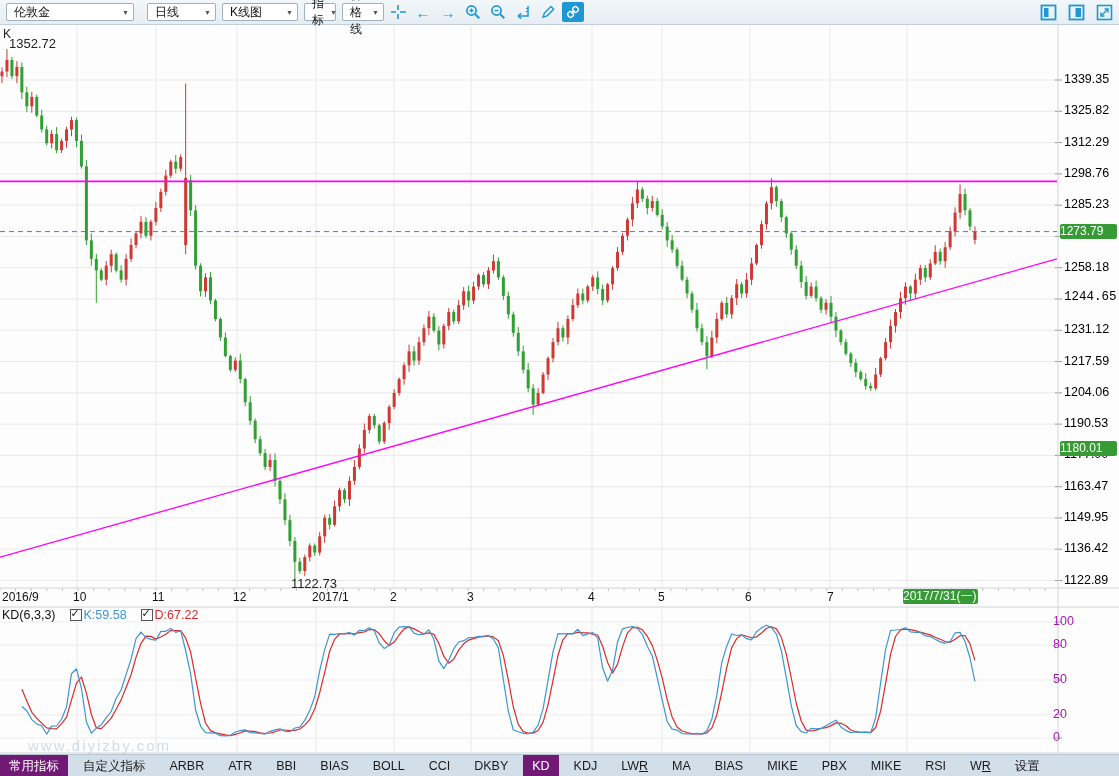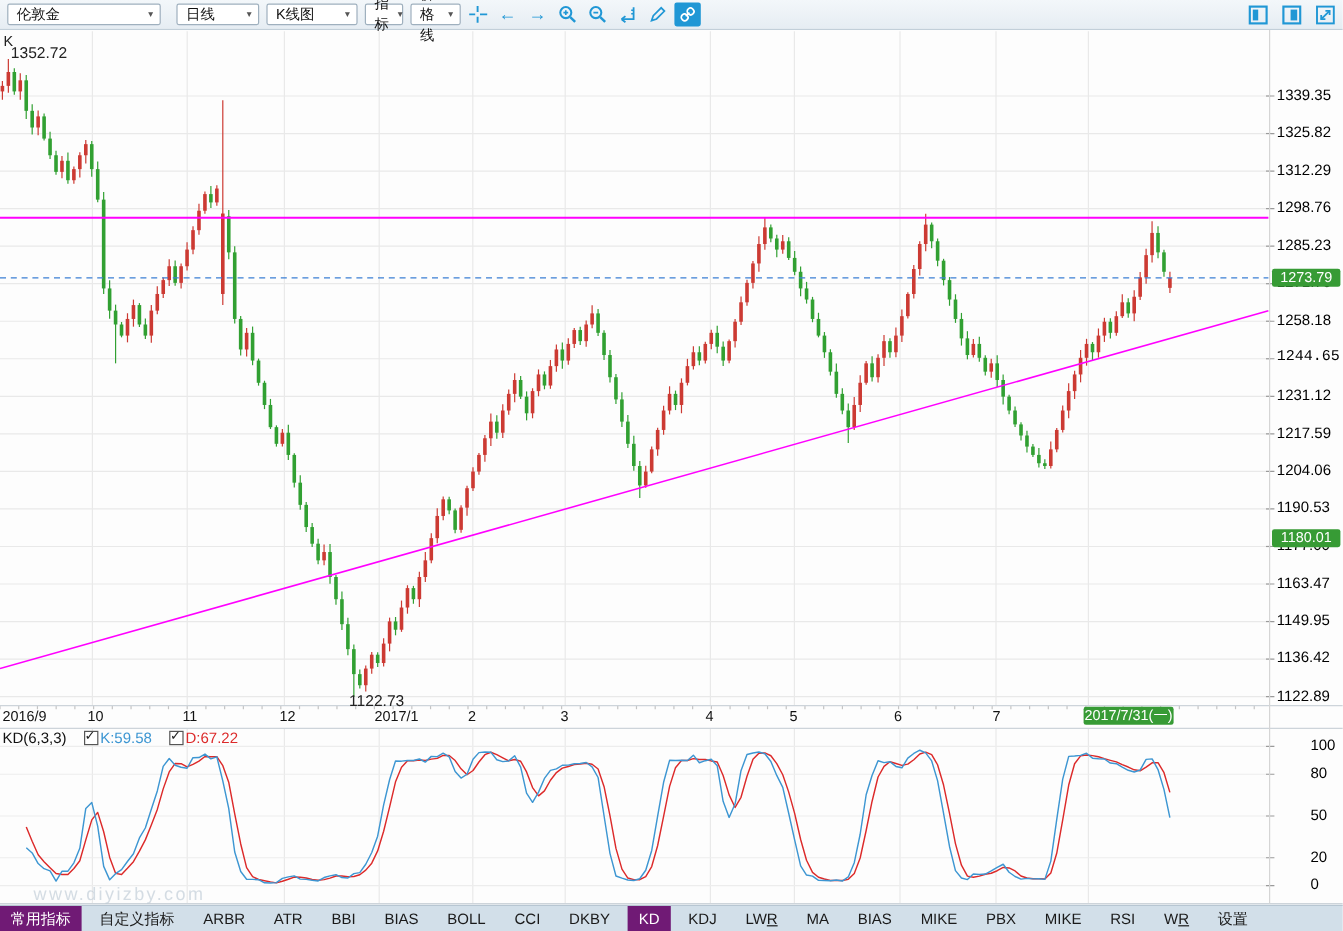--- a/index.html
+++ b/index.html
@@ -26,24 +26,24 @@
   .tbtn.active{background:#2097d5;}
   .tb-arrow{color:#2097d5;font-size:15px;font-weight:bold;line-height:1;}
   .win-icons{position:absolute;right:4px;top:2px;display:flex;z-index:11;}
   .win-icons .tbtn{margin-left:6px;}
 
   
   .klabel{position:absolute;left:3px;top:27px;font-size:12px;color:#222;z-index:4;}
   .hi-label{position:absolute;left:9px;top:36px;font-size:13px;color:#222;z-index:4;}
   .lo-label{position:absolute;font-size:13px;color:#222;z-index:4;}
   .ytick{position:absolute;left:1064px;font-size:12.5px;color:#000;z-index:3;white-space:nowrap;}
-  .kdtick{position:absolute;left:1092px;font-size:12.5px;color:#000000;z-index:3;}
+  .kdtick{position:absolute;left:1053px;font-size:12.5px;color:#a21caf;z-index:3;}
   .xtick{position:absolute;top:590px;font-size:12px;color:#111;z-index:3;white-space:nowrap;}
   .badge{position:absolute;background:#379b35;color:#fff;font-size:12px;height:15px;
-         line-height:15px;text-align:center;border-radius:2px;z-index:5;}
+         line-height:15px;text-align:left;border-radius:2px;z-index:5;}
   .badge-price{left:1060px;width:57px;}
   .badge-date{left:903px;top:589px;width:75px;}
 
   
   .kd-head{position:absolute;left:2px;top:608px;height:14px;display:flex;align-items:center;
            font-size:12.5px;z-index:4;}
   .kd-title{color:#111;}
   .cb{width:10px;height:10px;border:1px solid #555;background:#fff;position:relative;
       display:inline-block;margin:0 2px 0 14px;}
   .cb::after{content:"\2713";position:absolute;left:0px;top:-3px;font-size:11px;color:#222;}

